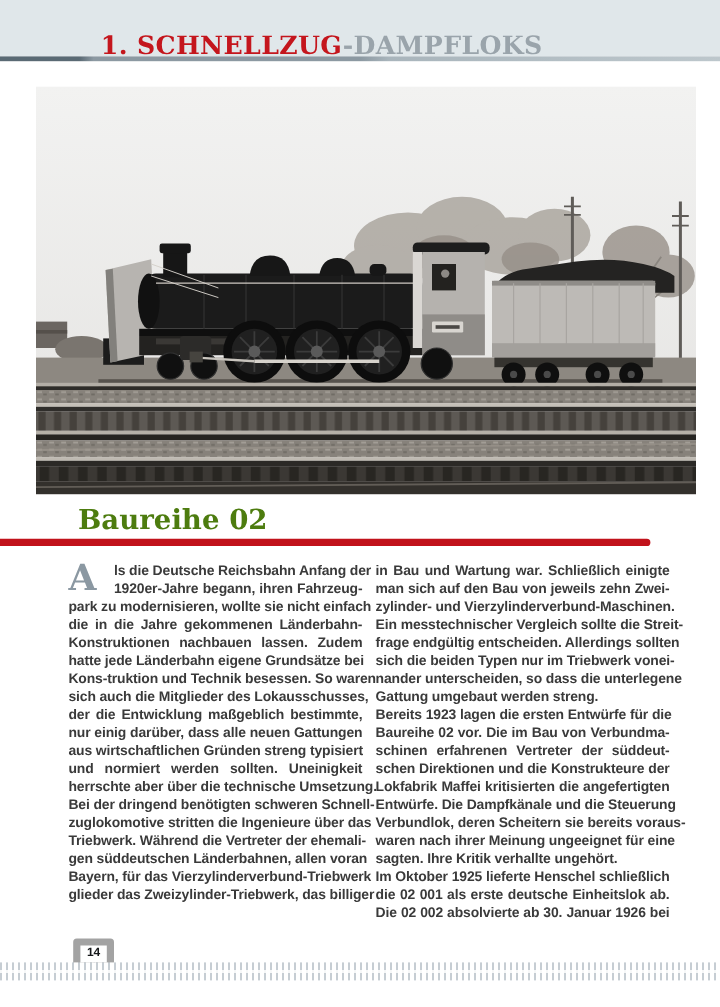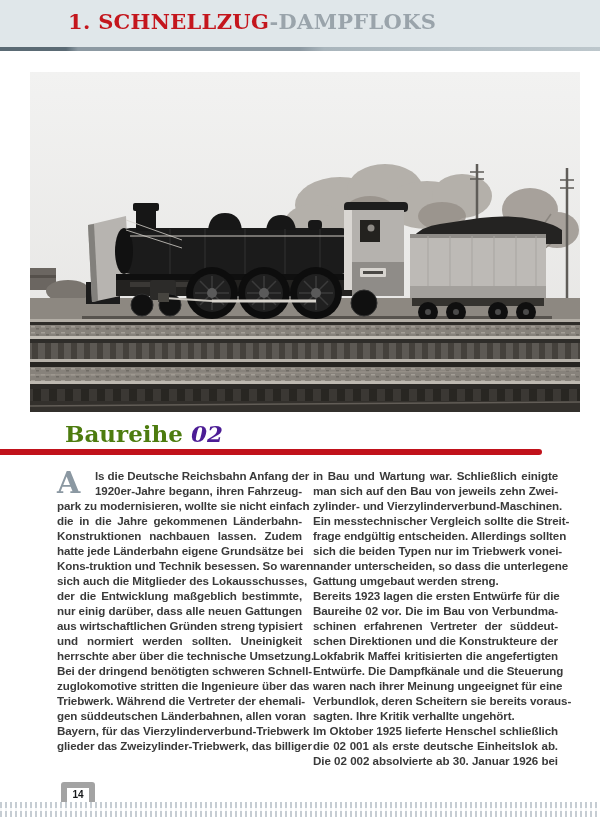--- a/index.html
+++ b/index.html
@@ -1,37 +1,37 @@
 <!DOCTYPE html>
 <html><head>
 <meta charset="utf-8">
 <style>
   html,body{margin:0;padding:0;background:#ffffff;}
   .page{position:relative;width:600px;height:839px;background:#ffffff;overflow:hidden;
         font-family:"Liberation Sans",sans-serif;}
 
   
   .band{position:absolute;left:0;top:0;width:600px;height:47px;background:#e0e7ea;}
-  .band h1{position:absolute;left:68px;top:9px;margin:0;
+  .band h1{position:absolute;left:68px;top:9px;margin:16px;
            font-family:"DejaVu Serif",serif;font-weight:bold;font-size:21px;
            letter-spacing:.3px;white-space:nowrap;}
   .band h1 .c-red{color:#c4161d;}
   .band h1 .c-gray{color:#9aa4ab;}
   .band-rule{position:absolute;left:0;top:47px;width:600px;height:4px;
              background:linear-gradient(90deg,#5a6a74 0%,#5a6a74 11%,#8c99a2 13%,#8c99a2 50%,#a9b5bc 54%,#bdc7cc 100%);}
 
   
   .photo{position:absolute;left:30px;top:72px;width:550px;height:340px;}
   .photo svg{display:block;width:100%;height:100%;}
 
   
   .section-head{position:absolute;left:65px;top:420px;margin:0;
                 font-family:"DejaVu Serif",serif;font-weight:bold;font-size:23px;white-space:nowrap;}
   .section-head .c-red{color:#4d7c0f;}
-  .section-head .c-black{color:#4c1d95;font-style:italic;}
+  .section-head .c-black{color:#4d7c0f;}
   .section-rule{position:absolute;left:0;top:449px;width:542px;height:6px;
                 background:#c1121b;border-radius:0 3px 3px 0;}
 
   
   .columns{position:absolute;left:57px;top:468px;width:501px;display:flex;gap:11px;}
   .col{width:245px;position:relative;}
   .tl{font-size:11.6px;line-height:15px;letter-spacing:-0.1px;color:#3a3a3a;
       text-align:justify;text-align-last:justify;text-justify:inter-word;
       white-space:nowrap;font-weight:bold;}
   .tl-end{text-align-last:left;}
@@ -258,22 +258,22 @@
           <div class="tl">nander unterscheiden, so dass die unterlegene</div>
           <div class="tl tl-end">Gattung umgebaut werden streng.</div>
         </div>
       <div class="lines">
           <div class="tl">Bereits 1923 lagen die ersten Entwürfe für die</div>
           <div class="tl">Baureihe 02 vor. Die im Bau von Verbundma-</div>
           <div class="tl">schinen erfahrenen Vertreter der süddeut-</div>
           <div class="tl">schen Direktionen und die Konstrukteure der</div>
           <div class="tl">Lokfabrik Maffei kritisierten die angefertigten</div>
           <div class="tl">Entwürfe. Die Dampfkänale und die Steuerung</div>
+          <div class="tl">Verbundlok, deren Scheitern sie bereits voraus-</div>
           <div class="tl">waren nach ihrer Meinung ungeeignet für eine</div>
-          <div class="tl">Verbundlok, deren Scheitern sie bereits voraus-</div>
           <div class="tl tl-end">sagten. Ihre Kritik verhallte ungehört.</div>
         </div>
       <div class="lines">
           <div class="tl">Im Oktober 1925 lieferte Henschel schließlich</div>
           <div class="tl">die 02 001 als erste deutsche Einheitslok ab.</div>
           <div class="tl">Die 02 002 absolvierte ab 30. Januar 1926 bei</div>
         </div>
     </div>
   </main>
 

